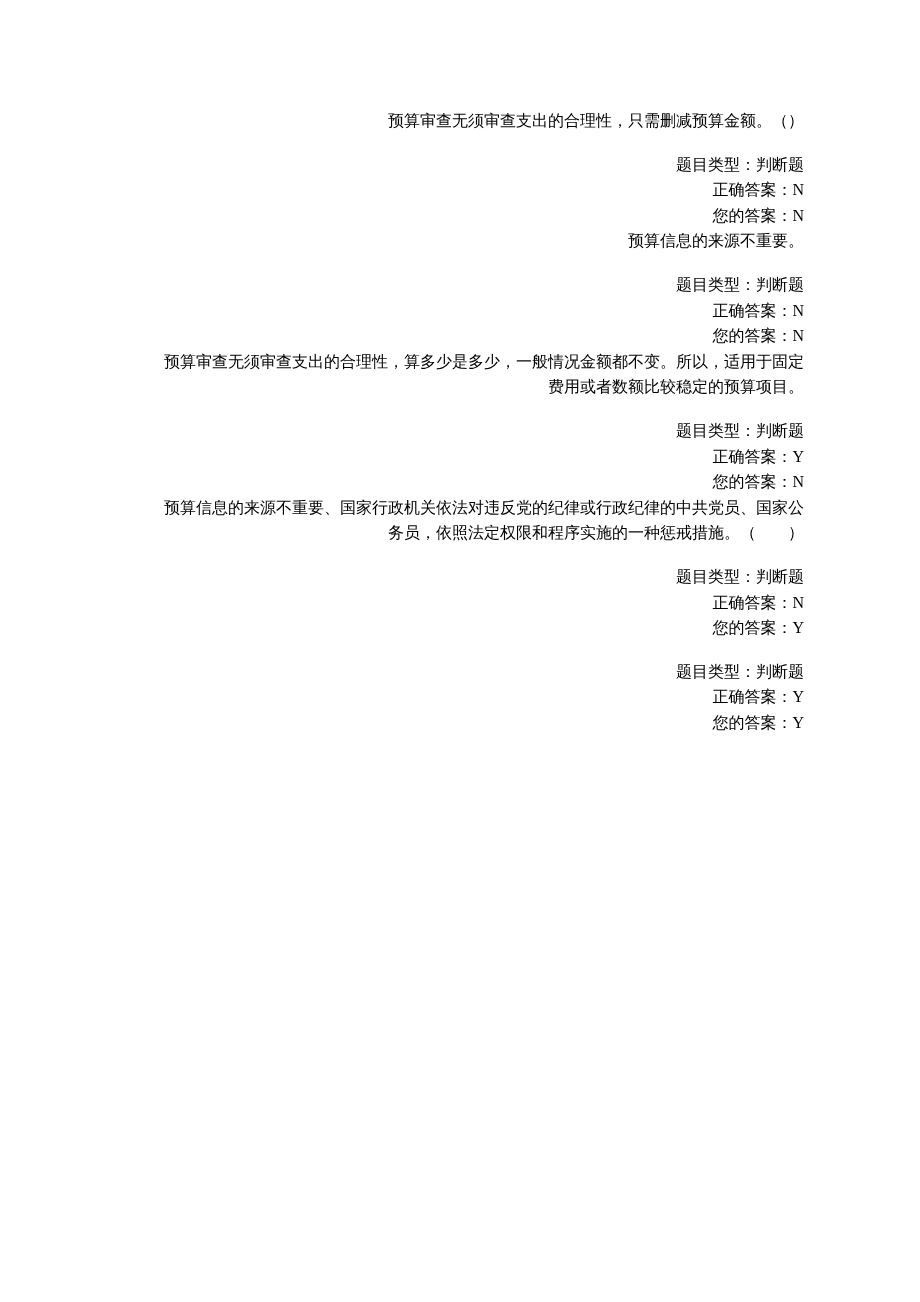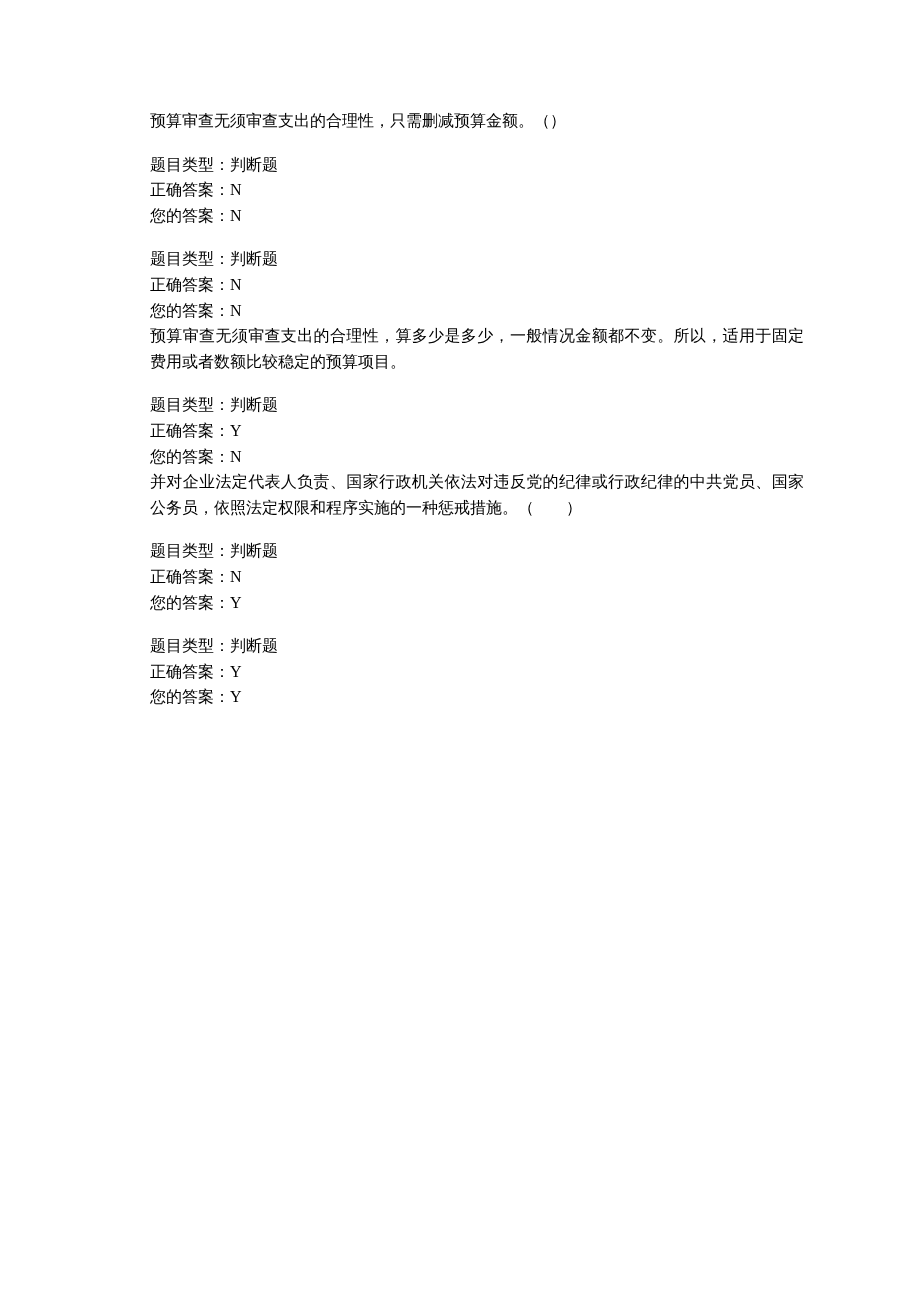--- a/index.html
+++ b/index.html
@@ -22,48 +22,50 @@
     }
     .question-block:last-child {
       margin-bottom: 0;
     }
     .qtext {
       text-align: justify;
     }
     .line {
       margin: 0;
       padding: 0;
+      text-align: right;
     }
   </style>
 </head>
 <body>
 
 <div class="page">
 
   <div class="question-block">
     <p class="line qtext">预算审查无须审查支出的合理性，只需删减预算金额。（）</p>
   </div>
   <div class="question-block">
     <p class="line"><span>题目类型：</span><span>判断题</span></p>
     <p class="line"><span>正确答案：</span><span>N</span></p>
     <p class="line"><span>您的答案：</span><span>N</span></p>
+    <p class="line qtext">预算信息的来源不重要。</p>
   </div>
 
   <div class="question-block">
     <p class="line"><span>题目类型：</span><span>判断题</span></p>
     <p class="line"><span>正确答案：</span><span>N</span></p>
     <p class="line"><span>您的答案：</span><span>N</span></p>
     <p class="line qtext">预算审查无须审查支出的合理性，算多少是多少，一般情况金额都不变。所以，适用于固定费用或者数额比较稳定的预算项目。</p>
   </div>
 
   <div class="question-block">
     <p class="line"><span>题目类型：</span><span>判断题</span></p>
     <p class="line"><span>正确答案：</span><span>Y</span></p>
     <p class="line"><span>您的答案：</span><span>N</span></p>
-    <p class="line qtext">并对企业法定代表人负责、国家行政机关依法对违反党的纪律或行政纪律的中共党员、国家公务员，依照法定权限和程序实施的一种惩戒措施。（　　）</p>
+    <p class="line qtext">预算信息的来源不重要、国家行政机关依法对违反党的纪律或行政纪律的中共党员、国家公务员，依照法定权限和程序实施的一种惩戒措施。（　　）</p>
   </div>
 
   <div class="question-block">
     <p class="line"><span>题目类型：</span><span>判断题</span></p>
     <p class="line"><span>正确答案：</span><span>N</span></p>
     <p class="line"><span>您的答案：</span><span>Y</span></p>
   </div>
 
   <div class="question-block">
     <p class="line"><span>题目类型：</span><span>判断题</span></p>

